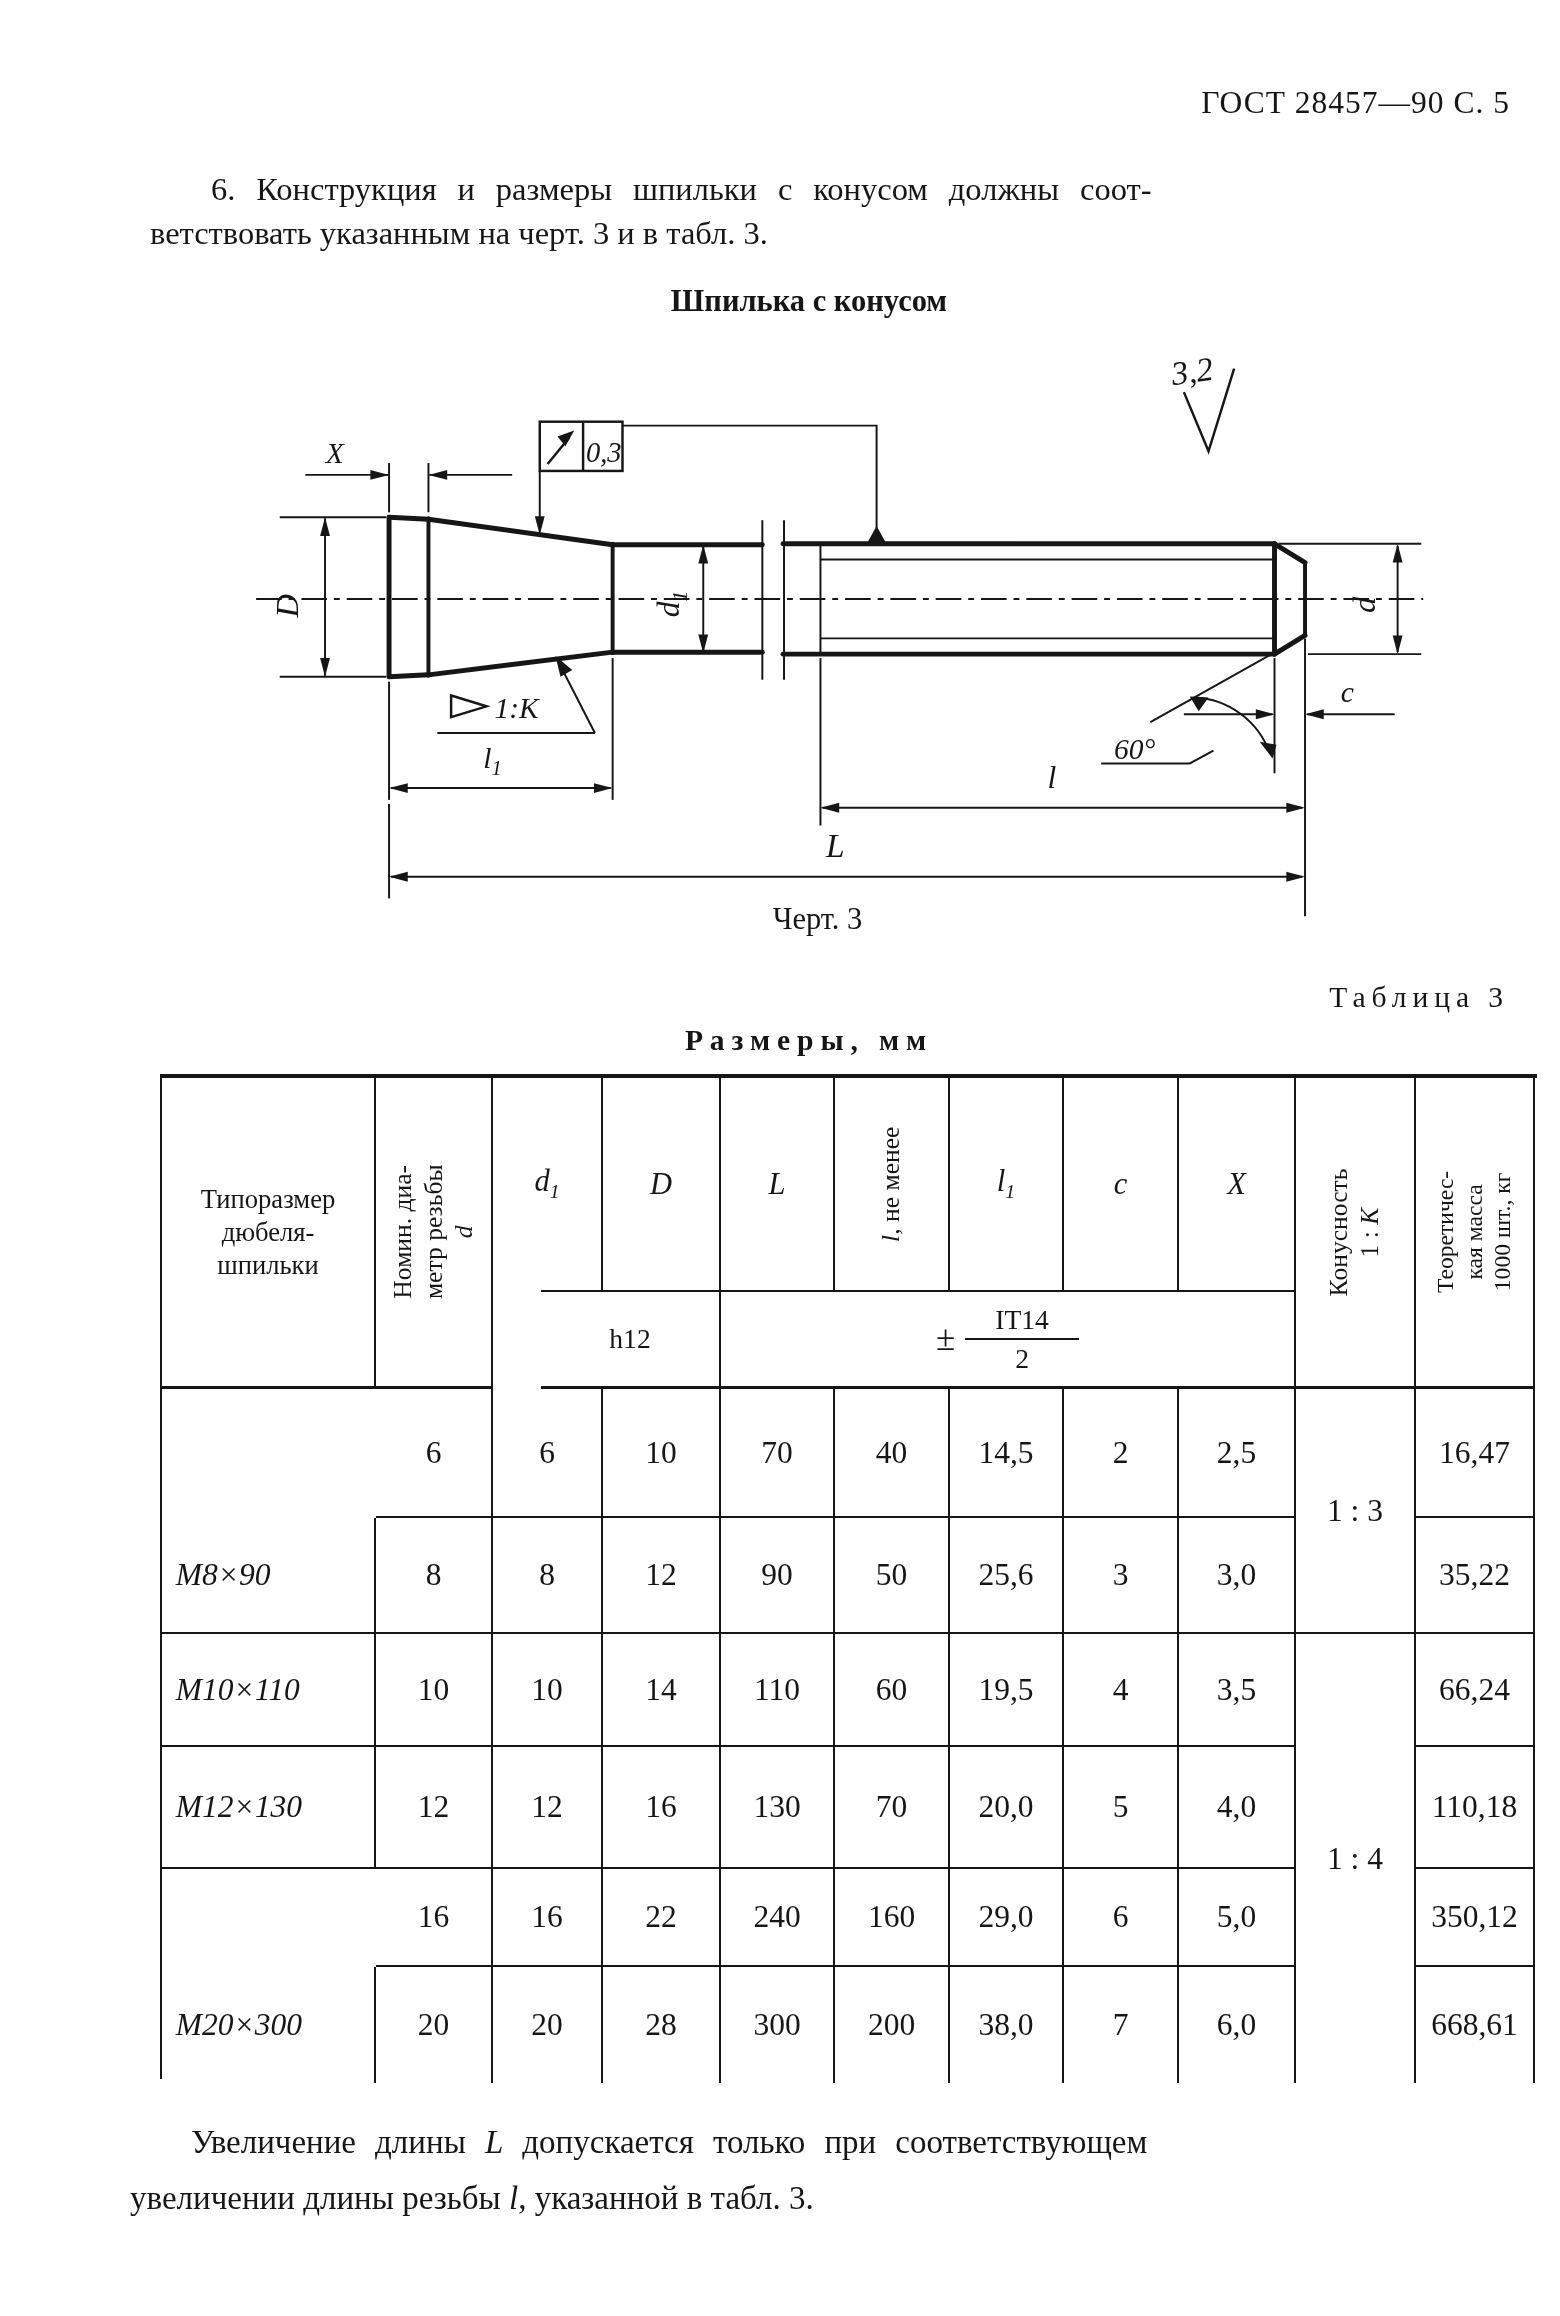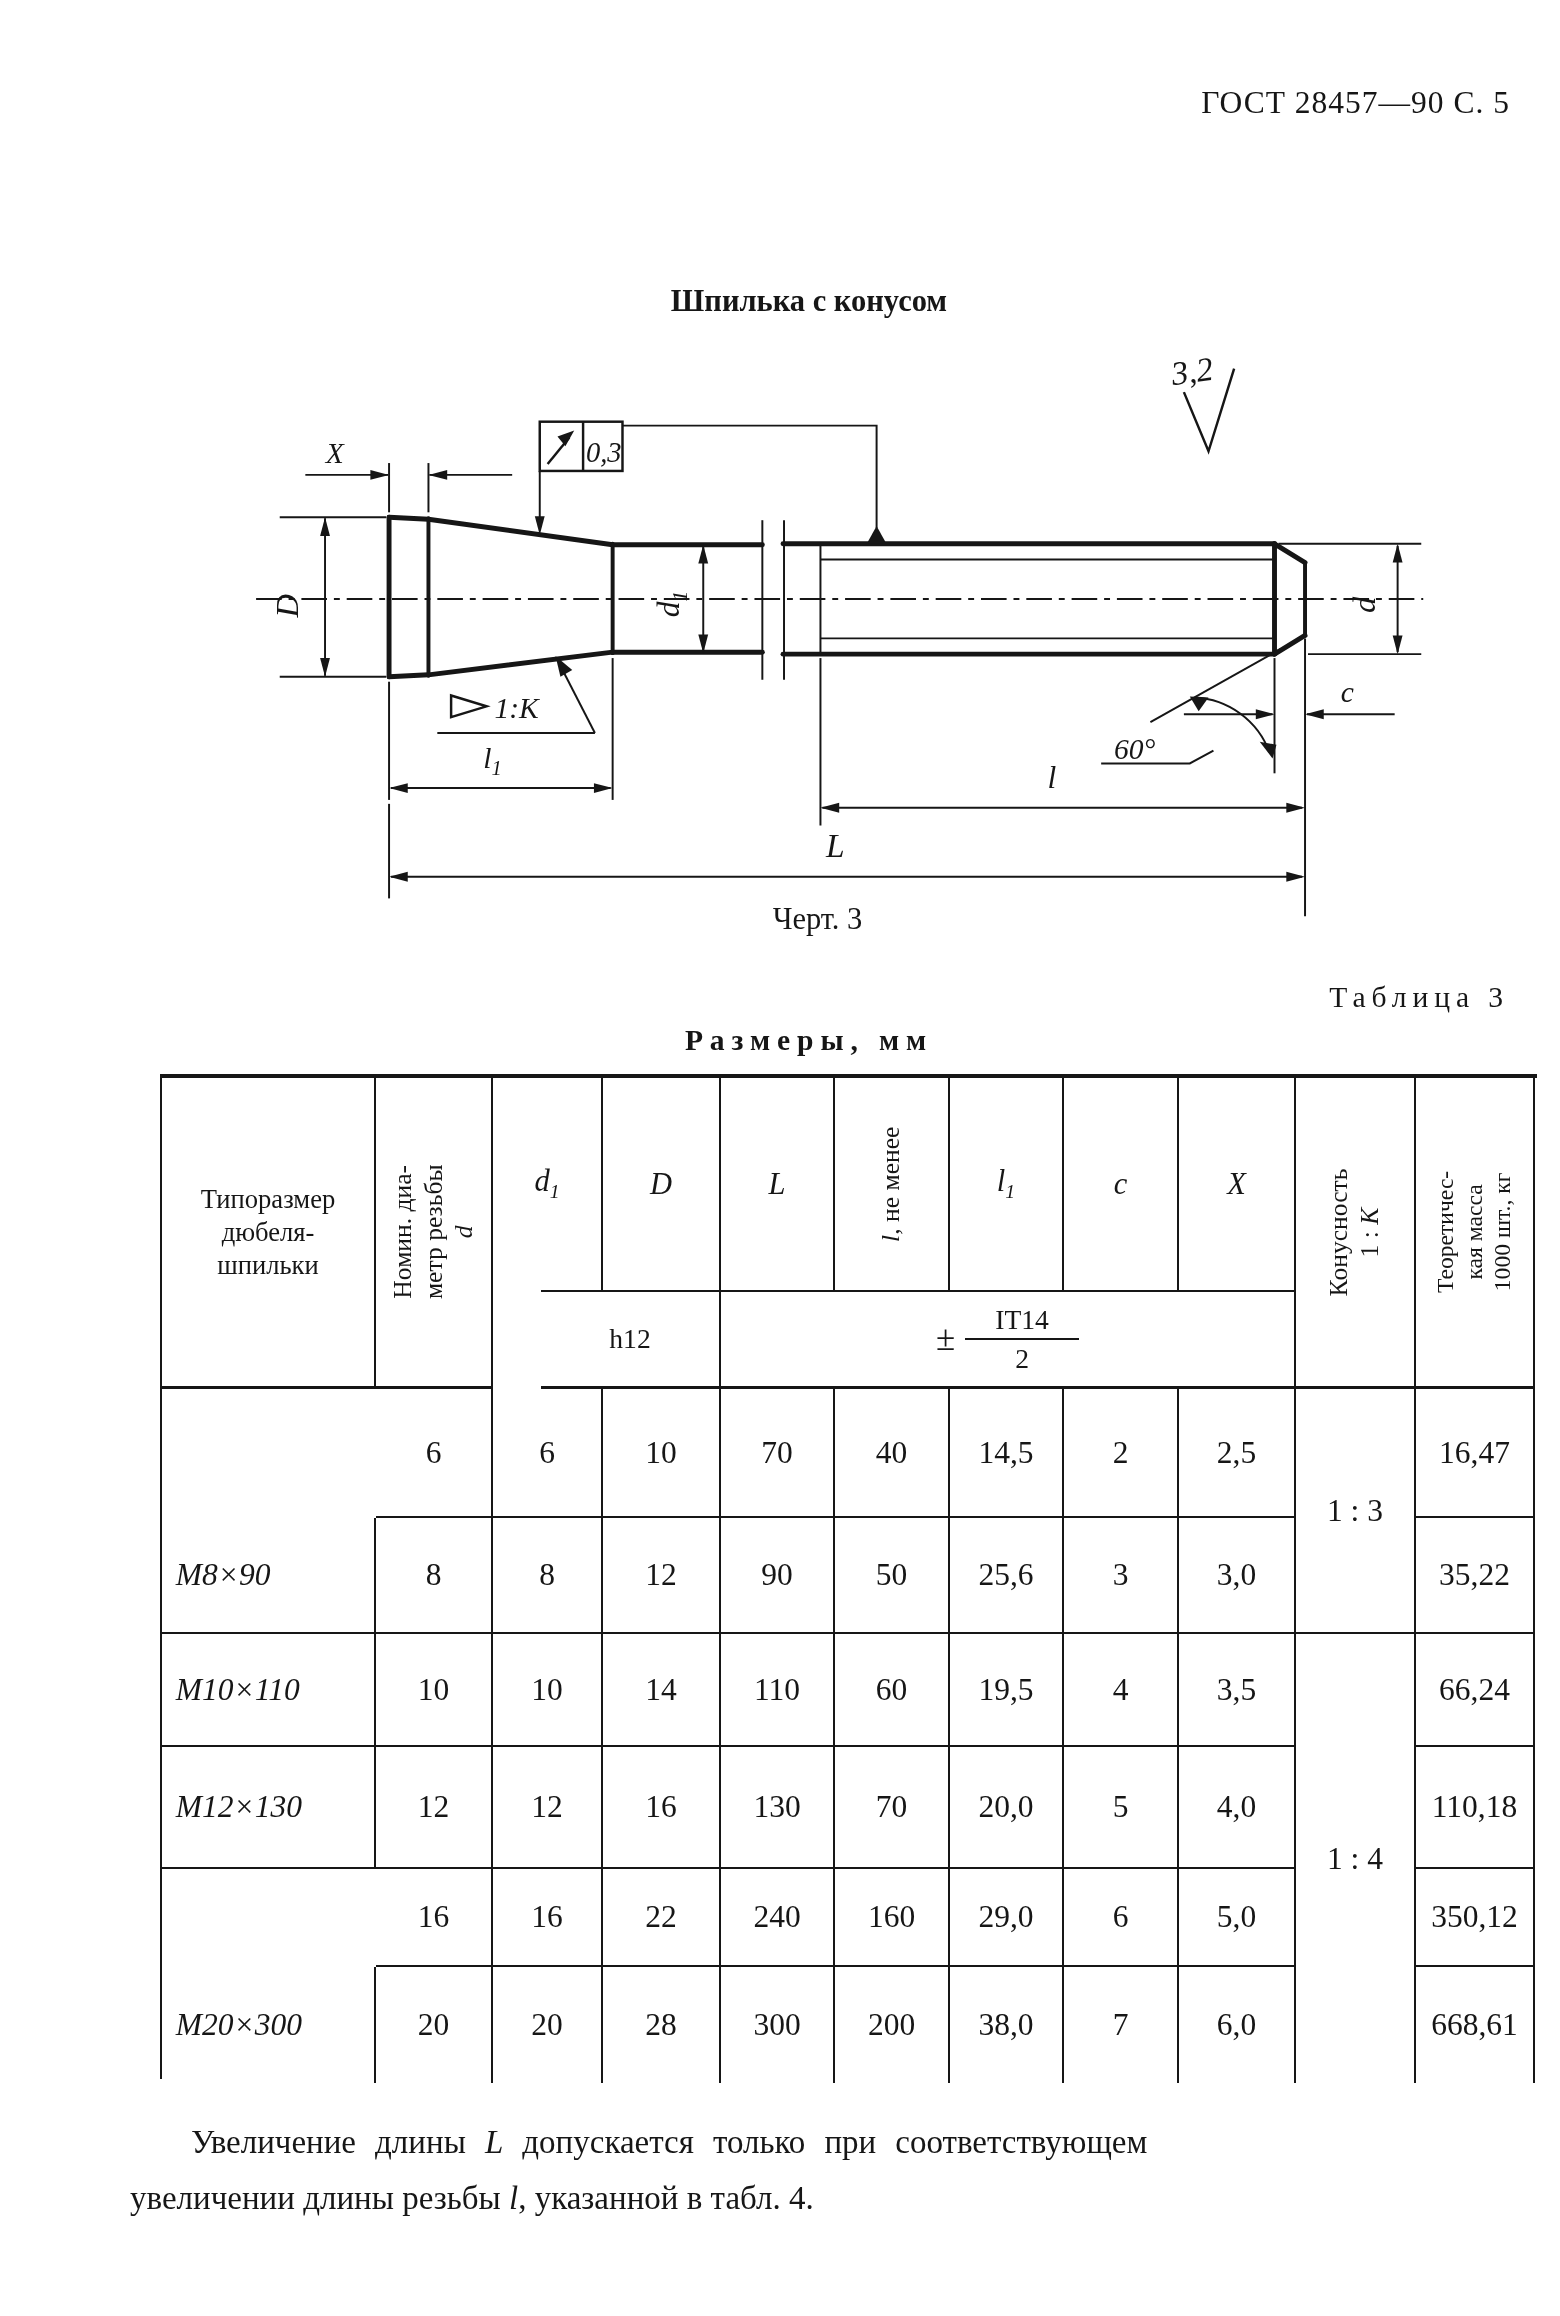--- a/index.html
+++ b/index.html
@@ -53,20 +53,24 @@
   .footer .ln1{text-indent:61px;word-spacing:10.8px;}
   svg text{font-family:"Liberation Serif","DejaVu Serif",serif;}
 </style>
 </head>
 <body>
 
 <div class="page">
 
   <div class="abs gost-header">ГОСТ 28457—90 С. 5</div>
 
+  <div class="abs intro">
+    <div class="ln1">6. Конструкция и размеры шпильки с конусом должны соот-</div>
+    <div class="ln2">ветствовать указанным на черт. 3 и в табл. 3.</div>
+  </div>
 
   <div class="abs draw-title">Шпилька с конусом</div>
 
   <svg class="abs" style="top:325px;left:197px;" width="1241" height="611" viewBox="0 0 1260 620">
     <g stroke="#161616" fill="none">
 
       <g>
         <path d="M60,278 H1245" stroke-width="2" stroke-dasharray="26 7 6 7"></path>
       </g>
 
@@ -457,17 +461,17 @@
     <div class="c br" style="grid-area:8/9/9/10">
         <span>6,0</span>
       </div>
     <div class="c br" style="grid-area:8/11/9/12">
         <span>668,61</span>
       </div>
   </div>
 
   <div class="abs footer">
     <div class="ln1"><span>Увеличение длины </span><span class="i">L</span><span> допускается только при соответствующем</span></div>
-    <div class="ln2"><span>увеличении длины резьбы </span><span class="i">l</span><span>, указанной в табл. 4.</span></div>
+    <div class="ln2"><span>увеличении длины резьбы </span><span class="i">l</span><span>, указанной в табл. 3.</span></div>
   </div>
 
 </div>
 
 
 </body></html>

